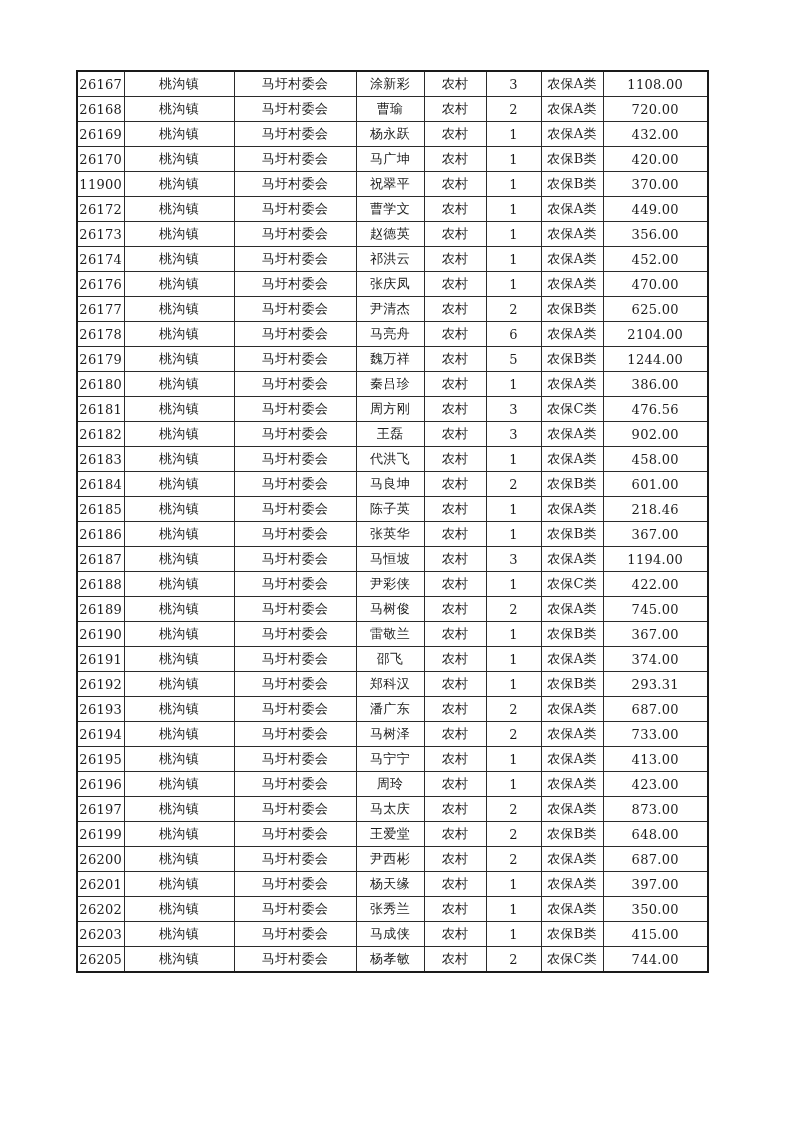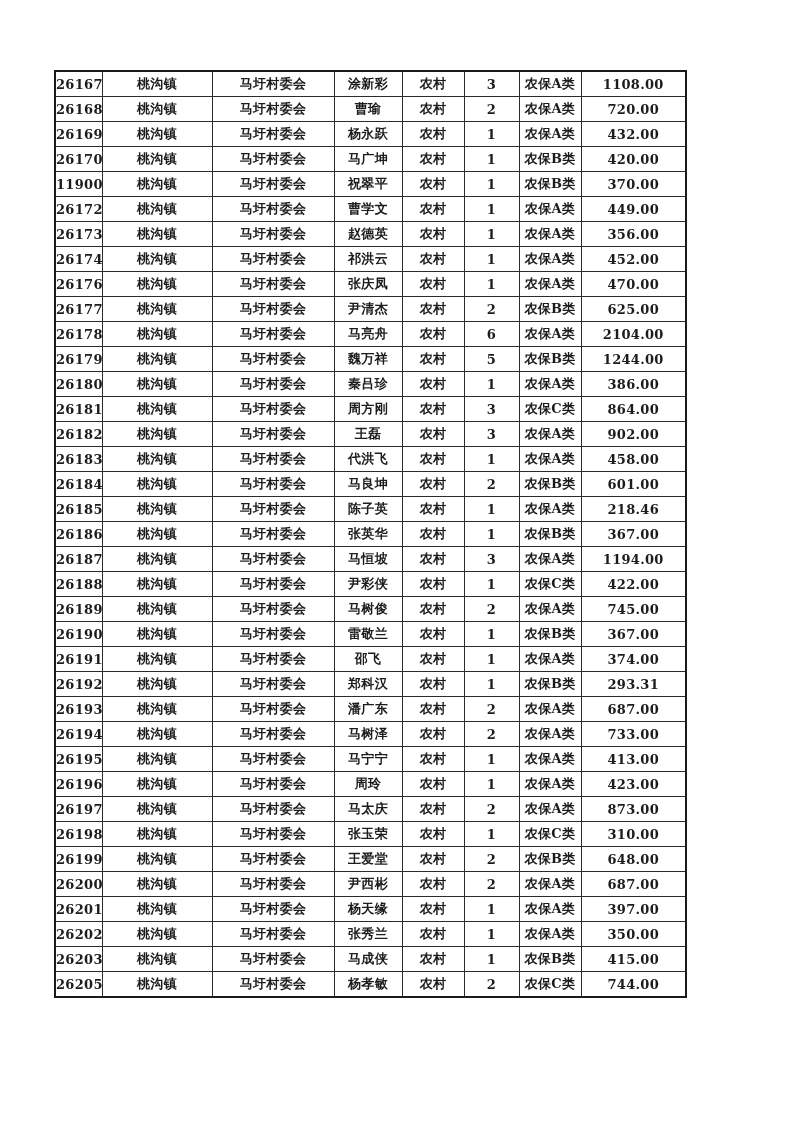--- a/index.html
+++ b/index.html
@@ -10,27 +10,26 @@
   .page {
     position: relative;
     width: 793px;
     height: 1122px;
     background: #ffffff;
     overflow: hidden;
     font-family: "DejaVu Serif", "Liberation Serif", serif;
   }
   table.records {
     position: absolute;
-    left: 54px;
+    left: 76px;
     top: 70px;
     width: 631px;
     border-collapse: collapse;
     table-layout: fixed;
     border: 2px solid #1a1a1a;
-    font-weight: bold;
   }
   table.records td {
     border: 1px solid #2b2b2b;
     height: 24px;
     padding: 0;
     text-align: center;
     vertical-align: middle;
     font-size: 13px;
     color: #1c1c1c;
     white-space: nowrap;
@@ -195,21 +194,21 @@
           <td class="cell-amount">386.00</td>
         </tr>
         <tr>
           <td class="cell-serial">26181</td>
           <td class="cell-town">桃沟镇</td>
           <td class="cell-village">马圩村委会</td>
           <td class="cell-name">周方刚</td>
           <td class="cell-residence">农村</td>
           <td class="cell-count">3</td>
           <td class="cell-insurance-type">农保C类</td>
-          <td class="cell-amount">864.00</td>
+          <td class="cell-amount">476.56</td>
         </tr>
         <tr>
           <td class="cell-serial">26182</td>
           <td class="cell-town">桃沟镇</td>
           <td class="cell-village">马圩村委会</td>
           <td class="cell-name">王磊</td>
           <td class="cell-residence">农村</td>
           <td class="cell-count">3</td>
           <td class="cell-insurance-type">农保A类</td>
           <td class="cell-amount">902.00</td>
@@ -356,30 +355,20 @@
         </tr>
         <tr>
           <td class="cell-serial">26197</td>
           <td class="cell-town">桃沟镇</td>
           <td class="cell-village">马圩村委会</td>
           <td class="cell-name">马太庆</td>
           <td class="cell-residence">农村</td>
           <td class="cell-count">2</td>
           <td class="cell-insurance-type">农保A类</td>
           <td class="cell-amount">873.00</td>
-        </tr>
-        <tr>
-          <td class="cell-serial">26198</td>
-          <td class="cell-town">桃沟镇</td>
-          <td class="cell-village">马圩村委会</td>
-          <td class="cell-name">张玉荣</td>
-          <td class="cell-residence">农村</td>
-          <td class="cell-count">1</td>
-          <td class="cell-insurance-type">农保C类</td>
-          <td class="cell-amount">310.00</td>
         </tr>
         <tr>
           <td class="cell-serial">26199</td>
           <td class="cell-town">桃沟镇</td>
           <td class="cell-village">马圩村委会</td>
           <td class="cell-name">王爱堂</td>
           <td class="cell-residence">农村</td>
           <td class="cell-count">2</td>
           <td class="cell-insurance-type">农保B类</td>
           <td class="cell-amount">648.00</td>

